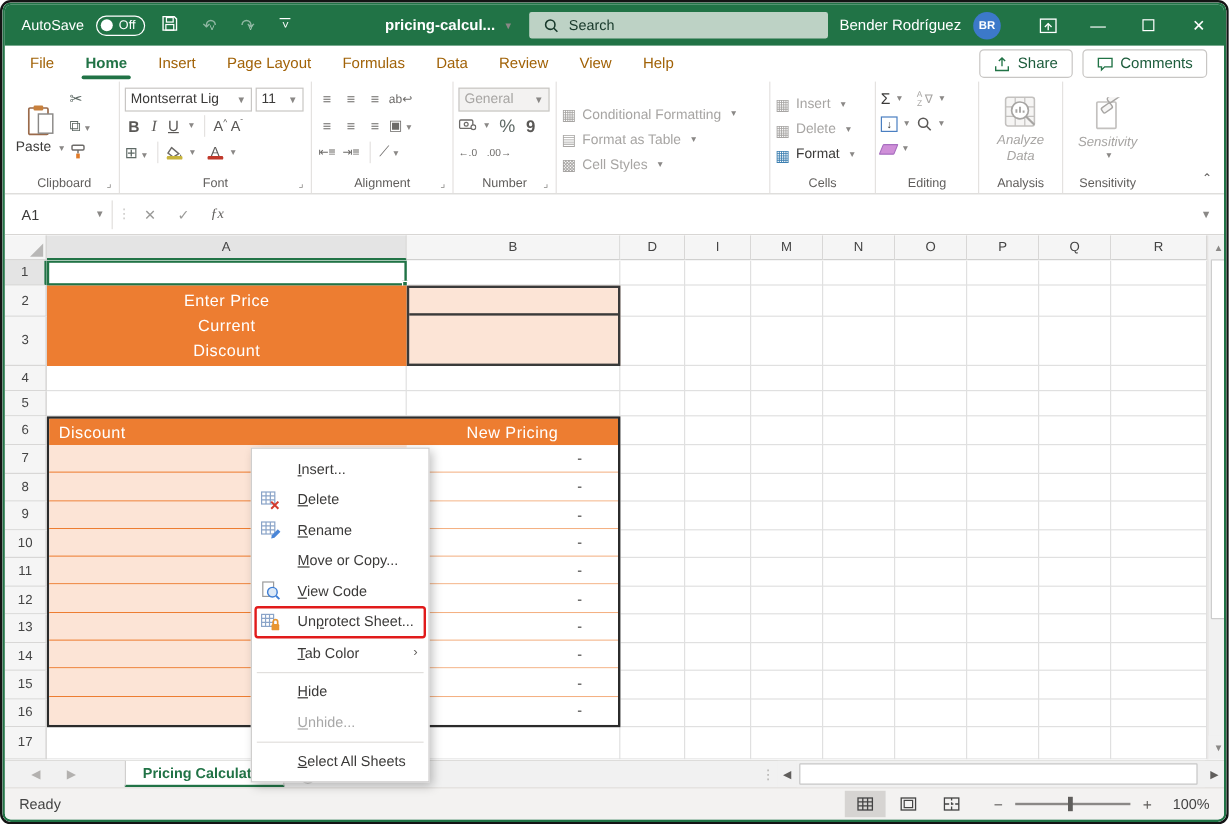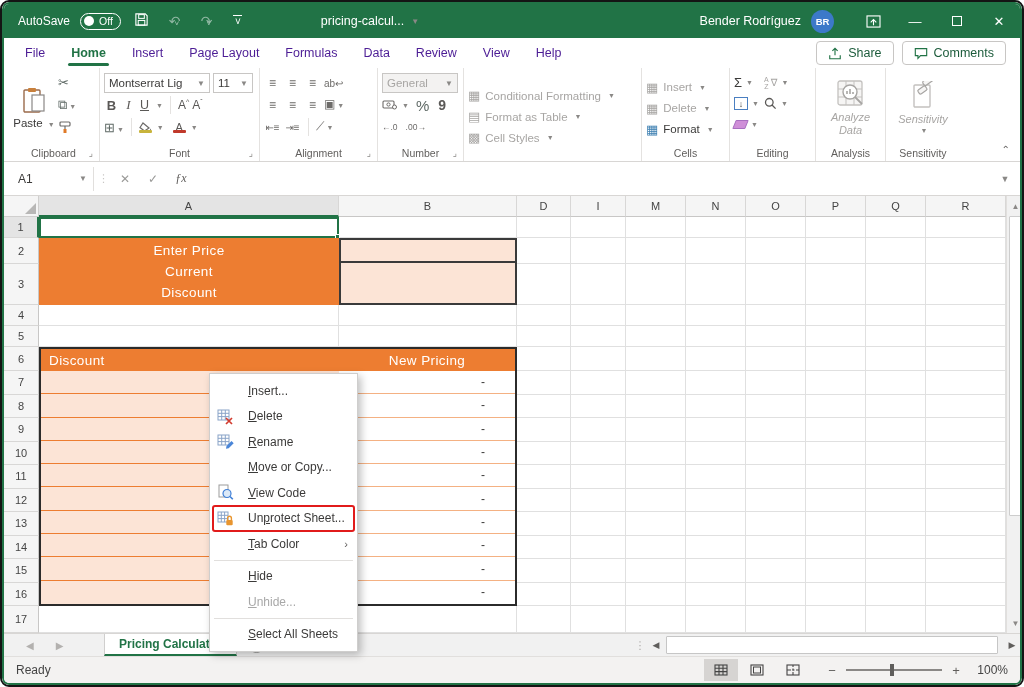--- a/index.html
+++ b/index.html
@@ -10,33 +10,33 @@
 
   
   .titlebar { height:34px; background:#217346; display:flex; align-items:center; color:#fff; font-size:12px; flex:0 0 auto; position:relative; }
   .tb-left { display:flex; align-items:center; gap:10px; padding-left:14px; }
   .autosave-pill { display:flex; align-items:center; gap:5px; border:1.5px solid #fff; border-radius:9px; height:17px; padding:0 7px 0 3px; cursor:pointer; }
   .autosave-knob { width:10px; height:10px; border-radius:50%; background:#fff; }
   .autosave-state { font-size:10.5px;text-align:center; }
   .tb-icon { color:#fff; font-size:14px; width:22px; text-align:center; cursor:pointer; }
   .tb-dim { color:#8fb7a2; }
   .tb-carets { font-size:8px; color:#a9c8b8; margin-left:-6px; }
-  .tb-filename { margin-left:72px; display:flex; gap:7px; align-items:center; cursor:pointer; font-size:12.5px; }
+  .tb-filename { margin-left:72px; display:flex; gap:7px; align-items:center; cursor:pointer; font-size:12.5px;font-weight:bold; }
   .tb-filename .caret { font-size:8px; }
   .searchbox { position:absolute; left:437px; top:6px; width:249px; height:22px; background:#bdd2c5; border-radius:2px; display:flex; align-items:center; gap:8px; padding-left:12px; color:#17382a; cursor:text; }
   .searchbox svg { flex:0 0 auto; }
   .searchbox span { font-size:12px; }
   .tb-right { margin-left:auto; display:flex; align-items:center; gap:0; }
   .tb-user { font-size:12.5px; margin-right:10px; cursor:pointer; }
   .tb-avatar { width:23px; height:23px; border-radius:50%; background:#3c79c9; color:#fff; font-size:9.5px; font-weight:bold; display:flex; align-items:center; justify-content:center; margin-right:18px; cursor:pointer; }
   .winbtn { width:42px; height:34px; display:flex; align-items:center; justify-content:center; font-size:13px; cursor:pointer; }
 
   
   .tabrow { height:30px; display:flex; align-items:center; background:#fff; flex:0 0 auto; padding-left:8px; }
-  .rtab { padding:0 13px; font-size:12.5px; color:#4c1d95; height:100%; display:flex; align-items:center; cursor:pointer; position:relative; }
+  .rtab { padding:0 13px; font-size:12.5px; color:#a16207; height:100%; display:flex; align-items:center; cursor:pointer; position:relative; }
   .rtab.active { color:#217346; font-weight:bold; }
   .rtab.active::after { content:""; position:absolute; left:10px; right:10px; bottom:2px; height:3px; background:#217346; border-radius:2px; }
   .tabrow-right { margin-left:auto; display:flex; gap:8px; padding-right:14px; }
   .pillbtn { display:flex; align-items:center; gap:6px; border:1px solid #c8c6c4; border-radius:4px; height:24px; padding:0 11px; font-size:12.5px; color:#1d5c3c; background:#fff; cursor:pointer; }
 
   
   .ribbon { height:94px; background:#fff; border-bottom:1px solid #d8d6d4; display:flex; flex:0 0 auto; padding-left:4px; position:relative; }
   .rgroup { display:flex; flex-direction:column; border-right:1px solid #e4e2e0; padding:4px 4px 0 4px; position:relative; }
   .rg-body { flex:1; display:flex; }
   .rg-label { height:17px; font-size:10.5px; color:#605e5c; text-align:center; display:flex; align-items:center; justify-content:center; gap:0; position:relative; }
@@ -176,20 +176,27 @@
       </span>
       <span class="tb-icon tb-dim">↶<span class="tb-carets">˅</span></span>
       <span class="tb-icon tb-dim">↷<span class="tb-carets">˅</span></span>
       <span class="tb-icon" style="font-size:10px;line-height:1;">
         <span style="display:block;border-top:1.5px solid #fff;width:9px;margin:0 auto 1px;"></span>˅
       </span>
     </div>
     <div class="tb-filename">
       <span>pricing-calcul...</span>
       <span class="caret">▼</span>
+    </div>
+    <div class="searchbox">
+      <svg width="13" height="13" viewBox="0 0 14 14">
+            <circle cx="6" cy="6" r="4.2" fill="none" stroke="#17382a" stroke-width="1.4"></circle>
+            <path d="M9.2 9.2l3.2 3.2" stroke="#17382a" stroke-width="1.4"></path>
+          </svg>
+      <span>Search</span>
     </div>
     <div class="tb-right">
       <span class="tb-user">Bender Rodríguez</span>
       <span class="tb-avatar">BR</span>
       <span class="winbtn">
         <svg width="15" height="13" viewBox="0 0 16 14">
               <rect x="1" y="1" width="14" height="12" fill="none" stroke="#fff" stroke-width="1.2"></rect>
               <path d="M5 8l3-3 3 3" fill="none" stroke="#fff" stroke-width="1.2"></path>
               <path d="M8 5v6" stroke="#fff" stroke-width="1.2"></path>
             </svg>

